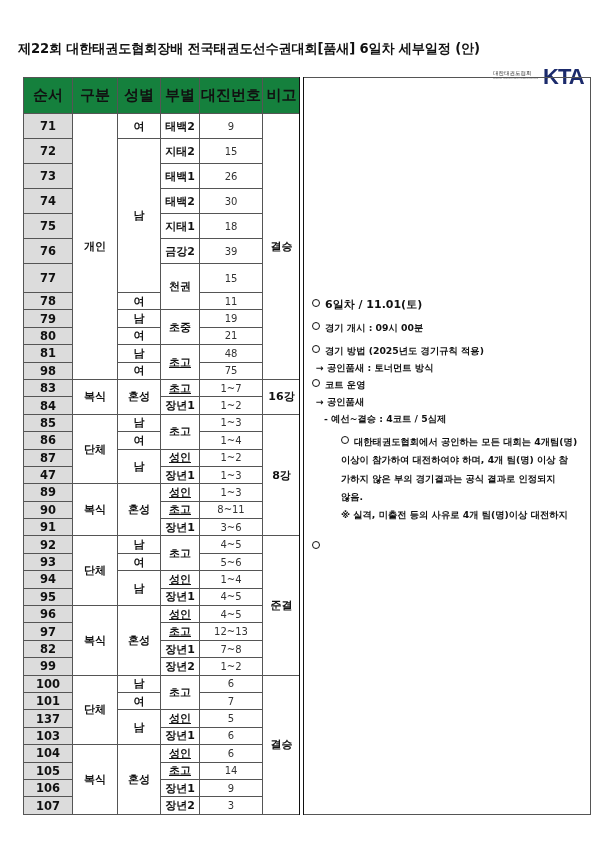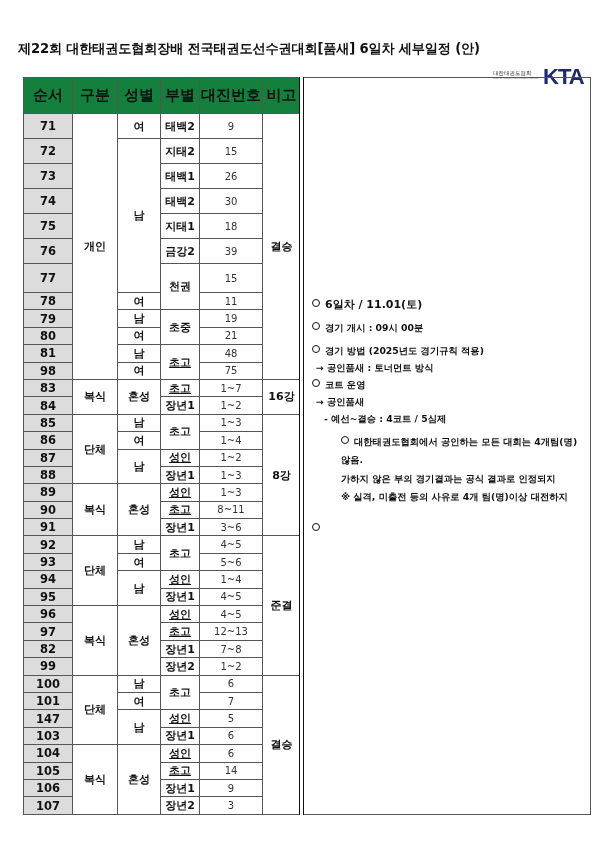--- a/index.html
+++ b/index.html
@@ -176,21 +176,21 @@
     </tr>
 
     <tr class="short">
       <td class="no">87</td>
       <td class="gender" rowspan="2">남</td>
       <td class="div ul"><span>성인</span></td>
       <td class="num">1~2</td>
     </tr>
 
     <tr class="short">
-      <td class="no">88</td>
+      <td class="no">47</td>
       <td class="div">장년1</td>
       <td class="num">1~3</td>
     </tr>
 
     <tr class="short">
       <td class="no">89</td>
       <td class="cat" rowspan="3">복식</td>
       <td class="gender" rowspan="3">혼성</td>
       <td class="div ul"><span>성인</span></td>
       <td class="num">1~3</td>
@@ -271,21 +271,21 @@
       <td class="note" rowspan="8">결승</td>
     </tr>
 
     <tr class="short">
       <td class="no">101</td>
       <td class="gender">여</td>
       <td class="num">7</td>
     </tr>
 
     <tr class="short">
-      <td class="no">147</td>
+      <td class="no">137</td>
       <td class="gender" rowspan="2">남</td>
       <td class="div ul"><span>성인</span></td>
       <td class="num">5</td>
     </tr>
 
     <tr class="short">
       <td class="no">103</td>
       <td class="div">장년1</td>
       <td class="num">6</td>
     </tr>
@@ -327,19 +327,20 @@
   <div><span class="circ"></span><span>경기 개시 : 09시 00분</span></div>
   <div class="gap"></div>
   <div><span class="circ"></span><span>경기 방법 (2025년도 경기규칙 적용)</span></div>
   <div class="ind1">→ 공인품새 : 토너먼트 방식</div>
   <div><span class="circ"></span><span>코트 운영</span></div>
   <div class="ind1">→ 공인품새</div>
   <div class="ind2">- 예선~결승 : 4코트 / 5심제</div>
   <div class="gap"></div>
   <div class="para">
     <div><span class="circ"></span><span>대한태권도협회에서 공인하는 모든 대회는 4개팀(명)</span></div>
+    <div>이상이 참가하여 대전하여야 하며, 4개 팀(명) 이상 참</div>
+    <div>가하지 않은 부의 경기결과는 공식 결과로 인정되지</div>
     <div>않음.</div>
-    <div>가하지 않은 부의 경기결과는 공식 결과로 인정되지</div>
     <div>※ 실격, 미출전 등의 사유로 4개 팀(명)이상 대전하지</div>
   </div>
   <div class="gap2"></div>
   <div><span class="circ"></span></div>
 </div>
 
 </body></html>

